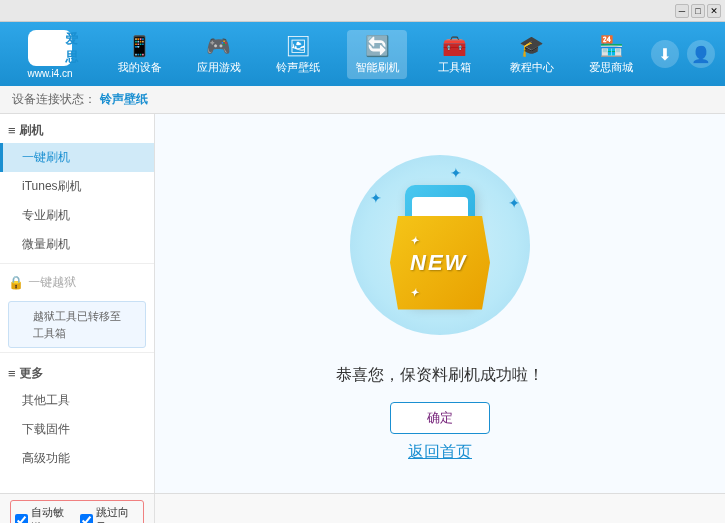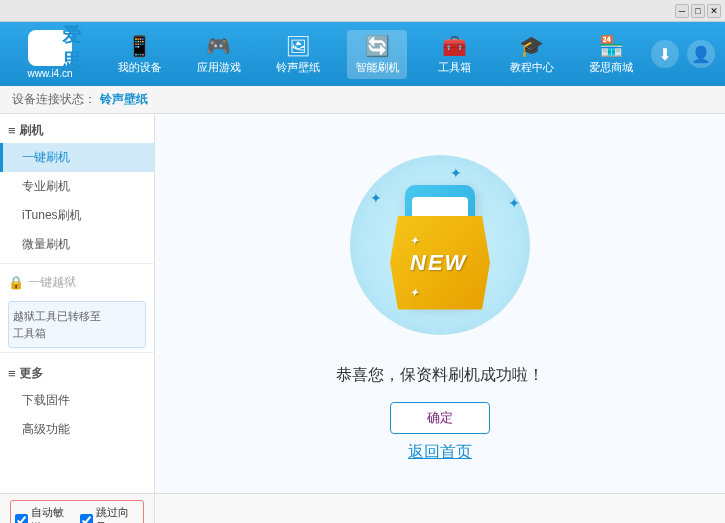--- a/index.html
+++ b/index.html
@@ -145,21 +145,21 @@
       display: flex;
       align-items: center;
       padding: 6px 12px 6px 8px;
       color: #aaa;
       font-size: 12px;
     }
     .sidebar-greyed .sidebar-section-icon { color: #aaa; }
 
     .sidebar-notice {
       margin: 4px 8px;
-      padding: 6px 4px;
+      padding: 6px 24px;
       background: #f0f7ff;
       border: 1px solid #c8e0f5;
       border-radius: 3px;
       font-size: 11px;
       color: #666;
       line-height: 1.5;
     }
 
     
     .content {
@@ -332,21 +332,21 @@
 <body>
 
 <div class="titlebar">
   <div class="titlebar-btn">─</div>
   <div class="titlebar-btn">□</div>
   <div class="titlebar-btn close">✕</div>
 </div>
 
 <div class="header">
   <div class="logo">
-    <div class="logo-icon" style="font-size:19px; font-weight:bold; color:#1a8fd1; background:#fff; border-radius:8px; width:36px;height:36px;display:flex;align-items:center;justify-content:center;padding-left:44px;">爱思</div>
+    <div class="logo-icon" style="font-size:13px; font-weight:bold; color:#1a8fd1; background:#fff; border-radius:8px; width:36px;height:36px;display:flex;align-items:center;justify-content:center;padding-left:44px;">爱思</div>
     <div class="logo-text">www.i4.cn</div>
   </div>
 
   <div class="nav-items">
     <div class="nav-item">
       <span class="nav-icon">📱</span>
       <span class="nav-label">我的设备</span>
     </div>
     <div class="nav-item">
       <span class="nav-icon">🎮</span>
@@ -390,24 +390,24 @@
   <div class="sidebar">
     <div class="sidebar-section-header">
       <span class="sidebar-section-icon">≡</span>
       <span>刷机</span>
     </div>
 
     <div class="sidebar-item active">
       <span>一键刷机</span>
     </div>
     <div class="sidebar-item">
+      <span>iTunes刷机</span>
+    </div>
+    <div class="sidebar-item">
       <span>专业刷机</span>
-    </div>
-    <div class="sidebar-item">
-      <span>iTunes刷机</span>
     </div>
     <div class="sidebar-item">
       <span>微量刷机</span>
     </div>
 
     <div class="sidebar-divider"></div>
 
     <div class="sidebar-greyed">
       <span class="sidebar-section-icon">🔒</span>
       <span>一键越狱</span>
@@ -418,20 +418,23 @@
       <span>工具箱</span>
     </div>
 
     <div class="sidebar-divider"></div>
 
     <div class="sidebar-section-header">
       <span class="sidebar-section-icon">≡</span>
       <span>更多</span>
     </div>
 
+    <div class="sidebar-item">
+      <span>其他工具</span>
+    </div>
     <div class="sidebar-item">
       <span>下载固件</span>
     </div>
     <div class="sidebar-item">
       <span>高级功能</span>
     </div>
   </div>
 
   <div class="content">
 

